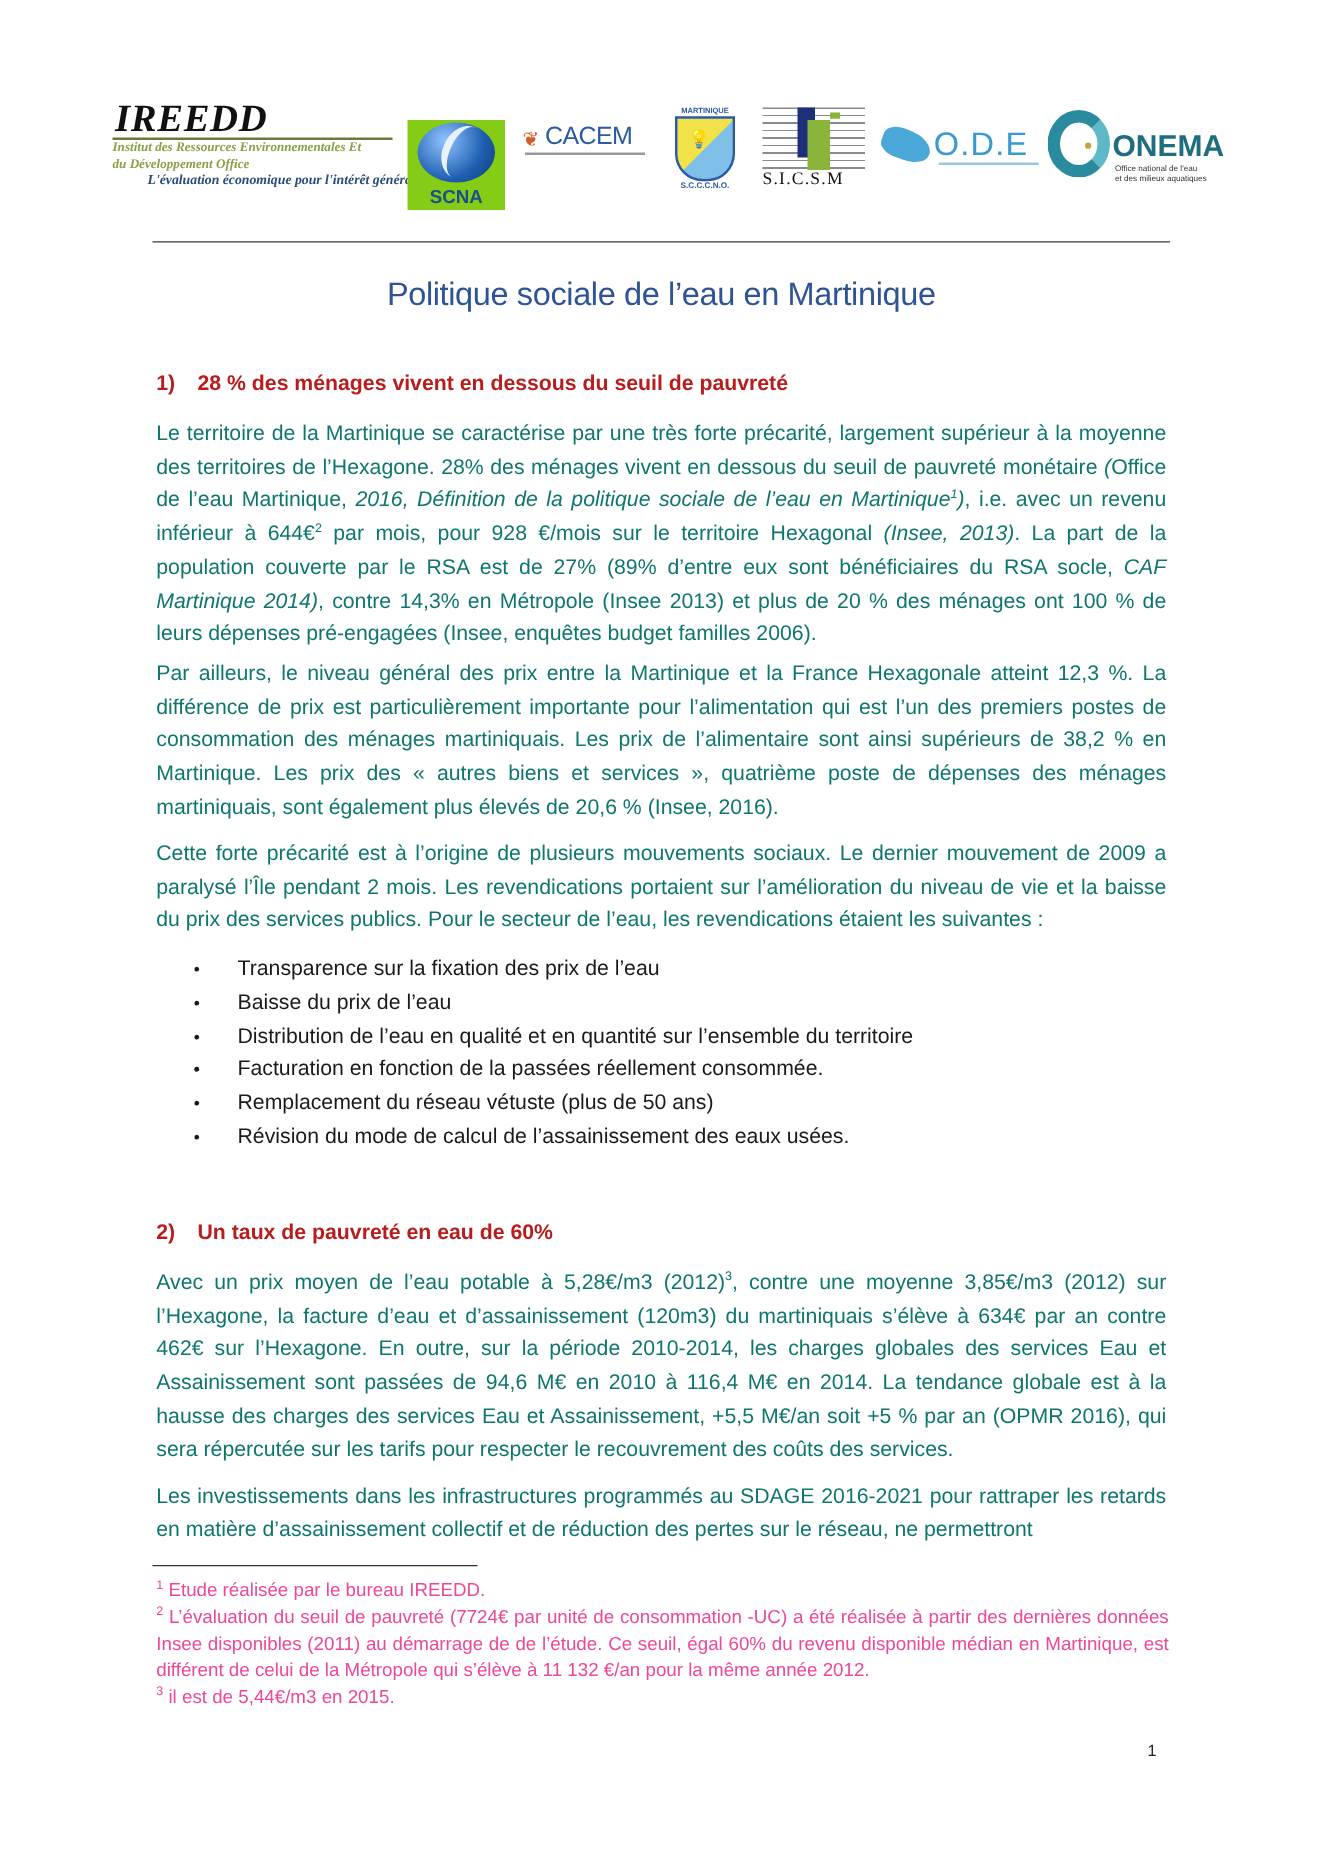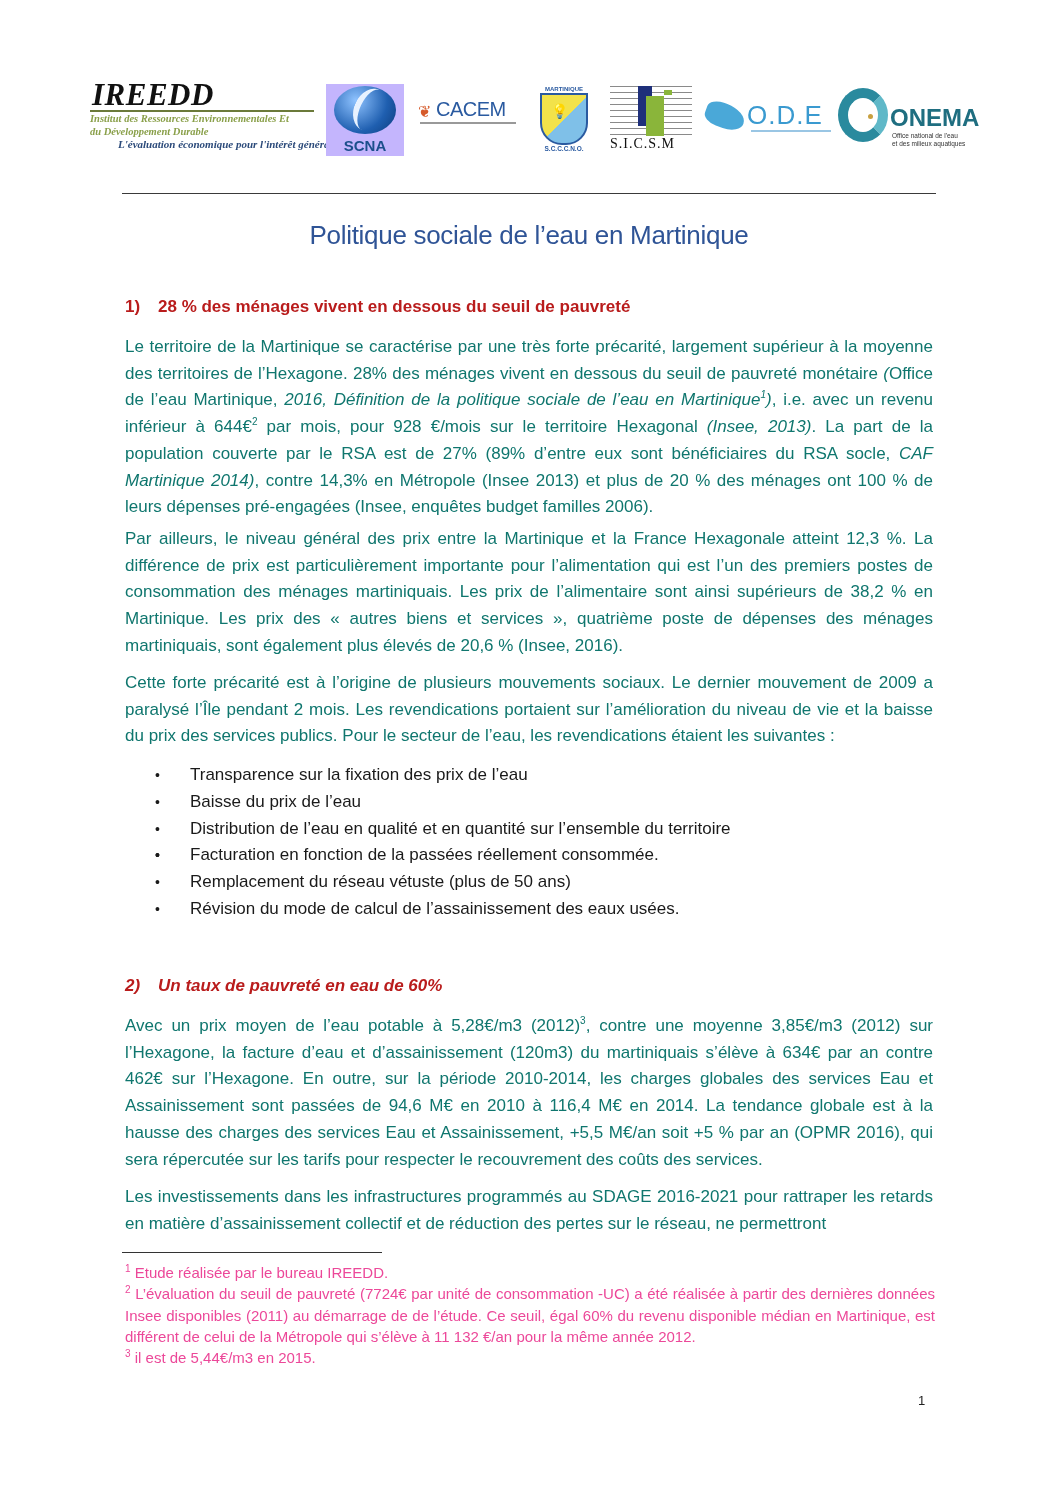--- a/index.html
+++ b/index.html
@@ -12,21 +12,21 @@
     .logo { position: absolute; top: 0; height: 80px; }
     .ireedd { left: 0; width: 225px; }
     .ireedd .brand { font-family: "Liberation Serif", serif; font-weight: bold; font-style: italic;
       font-size: 31px; line-height: 30px; color: #111; letter-spacing: 0.5px; padding-left: 2px;
       border-bottom: 2px solid #6b7a3a; width: 222px; }
     .ireedd .sub1, .ireedd .sub2 { font-family: "Liberation Serif", serif; font-weight: bold; font-style: italic;
       font-size: 10.5px; line-height: 13px; color: #8aa04a; white-space: nowrap; }
     .ireedd .sub3 { font-family: "Liberation Serif", serif; font-weight: bold; font-style: italic;
       font-size: 11px; line-height: 13px; color: #2b4a7a; white-space: nowrap; margin-left: 28px; }
 
-    .scna { left: 236px; width: 78px; top: 4px; height: 72px; background: #c4b5fd; }
+    .scna { left: 236px; width: 78px; top: 16px; height: 72px; background: #84cc16; }
     .scna .ball { position: absolute; left: 8px; top: 2px; width: 62px; height: 48px; border-radius: 50%;
       background: radial-gradient(circle at 35% 30%, #8fc3ff, #1f5fb0 60%, #0c3a7a); }
     .scna .swirl { position: absolute; left: 28px; top: 4px; width: 22px; height: 44px; border-radius: 50%;
       border-left: 6px solid #e8f2ff; border-right: 6px solid transparent; transform: rotate(25deg); }
     .scna .txt { position: absolute; left: 0; width: 78px; bottom: 2px; text-align: center;
       font-family: "Liberation Sans", sans-serif; font-size: 15px; font-weight: bold; color: #1c4f8c; }
 
     .cacem { left: 328px; width: 100px; top: 18px; height: 40px; }
     .cacem .mark { position: absolute; left: 0; top: 4px; font-size: 16px; color: #d65a2a; }
     .cacem .txt { position: absolute; left: 18px; top: 0; font-family: "Liberation Sans", sans-serif;
@@ -92,21 +92,21 @@
   </style>
 </head>
 <body>
 
 <div class="page">
 
   <div class="logo-bar">
     <div class="logo ireedd">
       <div class="brand">IREEDD</div>
       <div class="sub1">Institut des Ressources Environnementales Et</div>
-      <div class="sub2">du Développement Durable</div>
+      <div class="sub2">du Développement Office</div>
       <div class="sub3">L'évaluation économique pour l'intérêt général</div>
     </div>
 
     <div class="logo scna">
       <div class="ball"></div>
       <div class="swirl"></div>
       <div class="txt">SCNA</div>
     </div>
 
     <div class="logo cacem">
@@ -163,21 +163,21 @@
   <ul class="bullets">
     <li><span class="dot">•</span><span>Transparence sur la fixation des prix de l’eau</span></li>
     <li><span class="dot">•</span><span>Baisse du prix de l’eau</span></li>
     <li><span class="dot">•</span><span>Distribution de l’eau en qualité et en quantité sur l’ensemble du territoire</span></li>
     <li><span class="dot">•</span></li>
     <li><span class="dot">•</span><span>Facturation en fonction de la passées réellement consommée.</span></li>
     <li><span class="dot">•</span><span>Remplacement du réseau vétuste (plus de 50 ans)</span></li>
     <li><span class="dot">•</span><span>Révision du mode de calcul de l’assainissement des eaux usées.</span></li>
   </ul>
 
-  <div class="heading" style="top:976px;font-style:italic;">
+  <div class="heading" style="top:976px;">
     <span class="num">2)</span><span>Un taux de pauvreté en eau de 60%</span>
   </div>
 
   <div class="para" style="top:1013px;"><span>Avec un prix moyen de l’eau potable à 5,28€/m3 (2012)</span><sup>3</sup><span>, contre une moyenne 3,85€/m3 (2012) sur l’Hexagone, la facture d’eau et d’assainissement (120m3) du martiniquais s’élève à 634€ par an contre 462€ sur l’Hexagone. En outre, sur la période 2010-2014, les charges globales des services Eau et Assainissement sont passées de 94,6 M€ en 2010 à 116,4 M€ en 2014. La tendance globale est à la hausse des charges des services Eau et Assainissement, +5,5 M€/an soit +5 % par an (OPMR 2016), qui sera répercutée sur les tarifs pour respecter le recouvrement des coûts des services.</span></div>
 
   <div class="para" style="top:1184px;">Les investissements dans les infrastructures programmés au SDAGE 2016-2021 pour rattraper les retards en matière d’assainissement collectif et de réduction des pertes sur le réseau, ne permettront</div>
 
   <div class="fn-rule"></div>
 
   <div class="footnotes">

